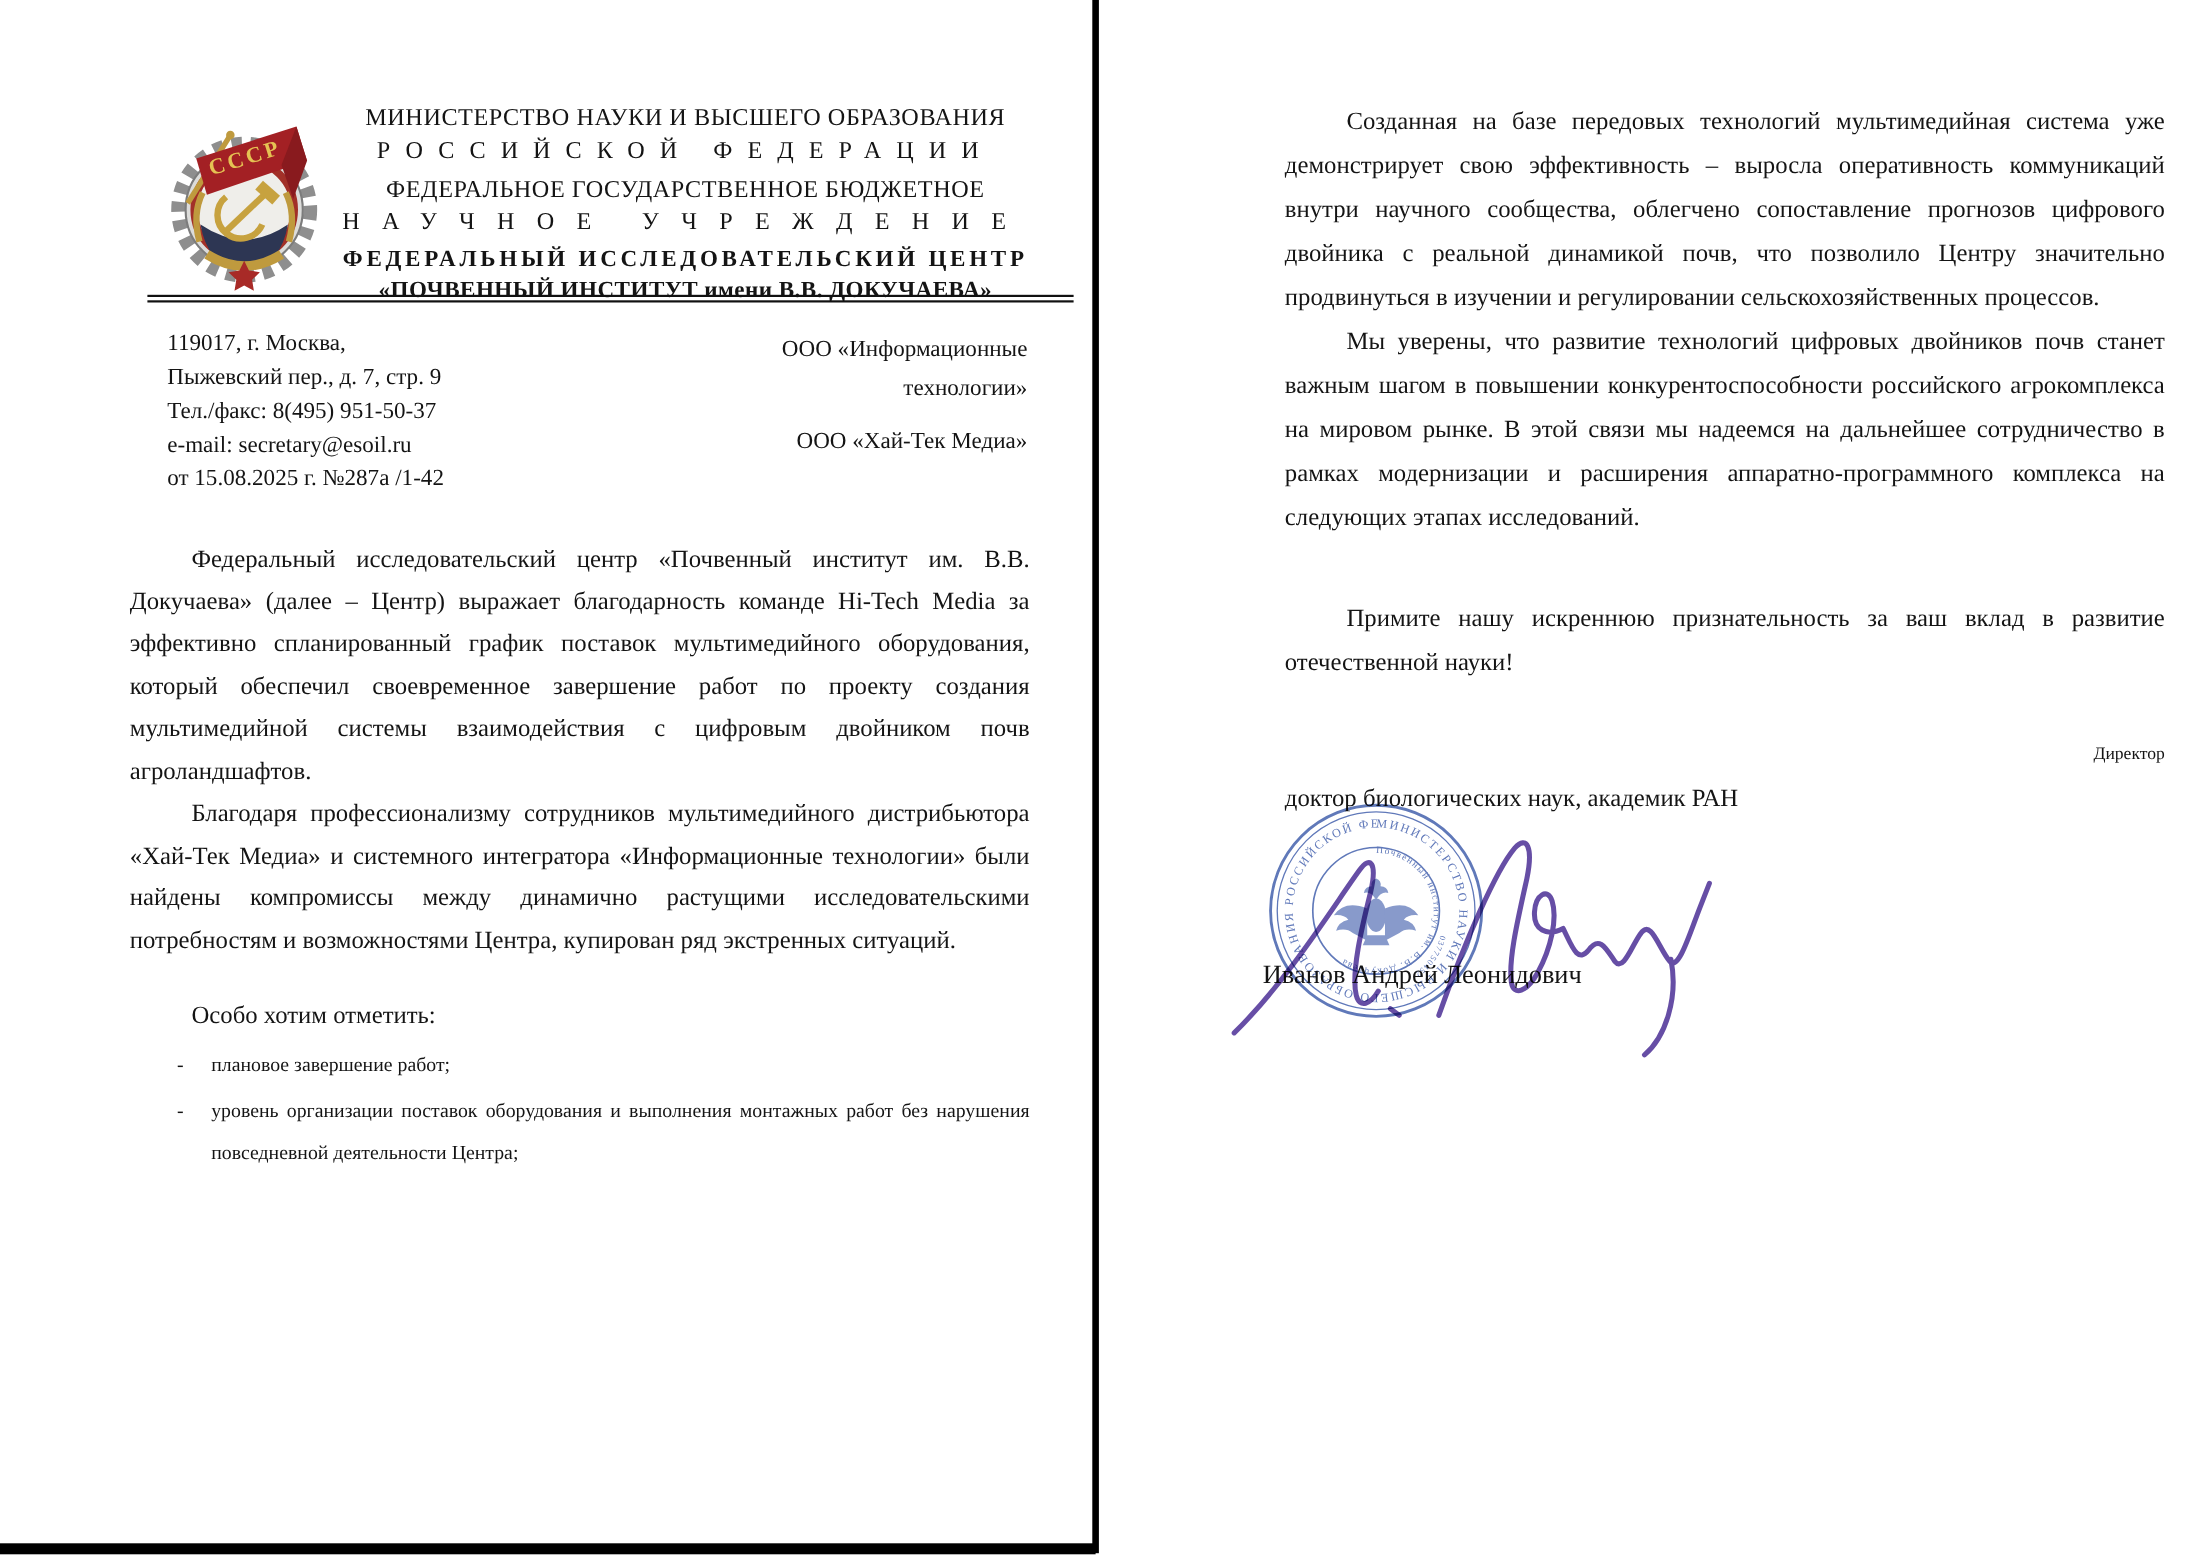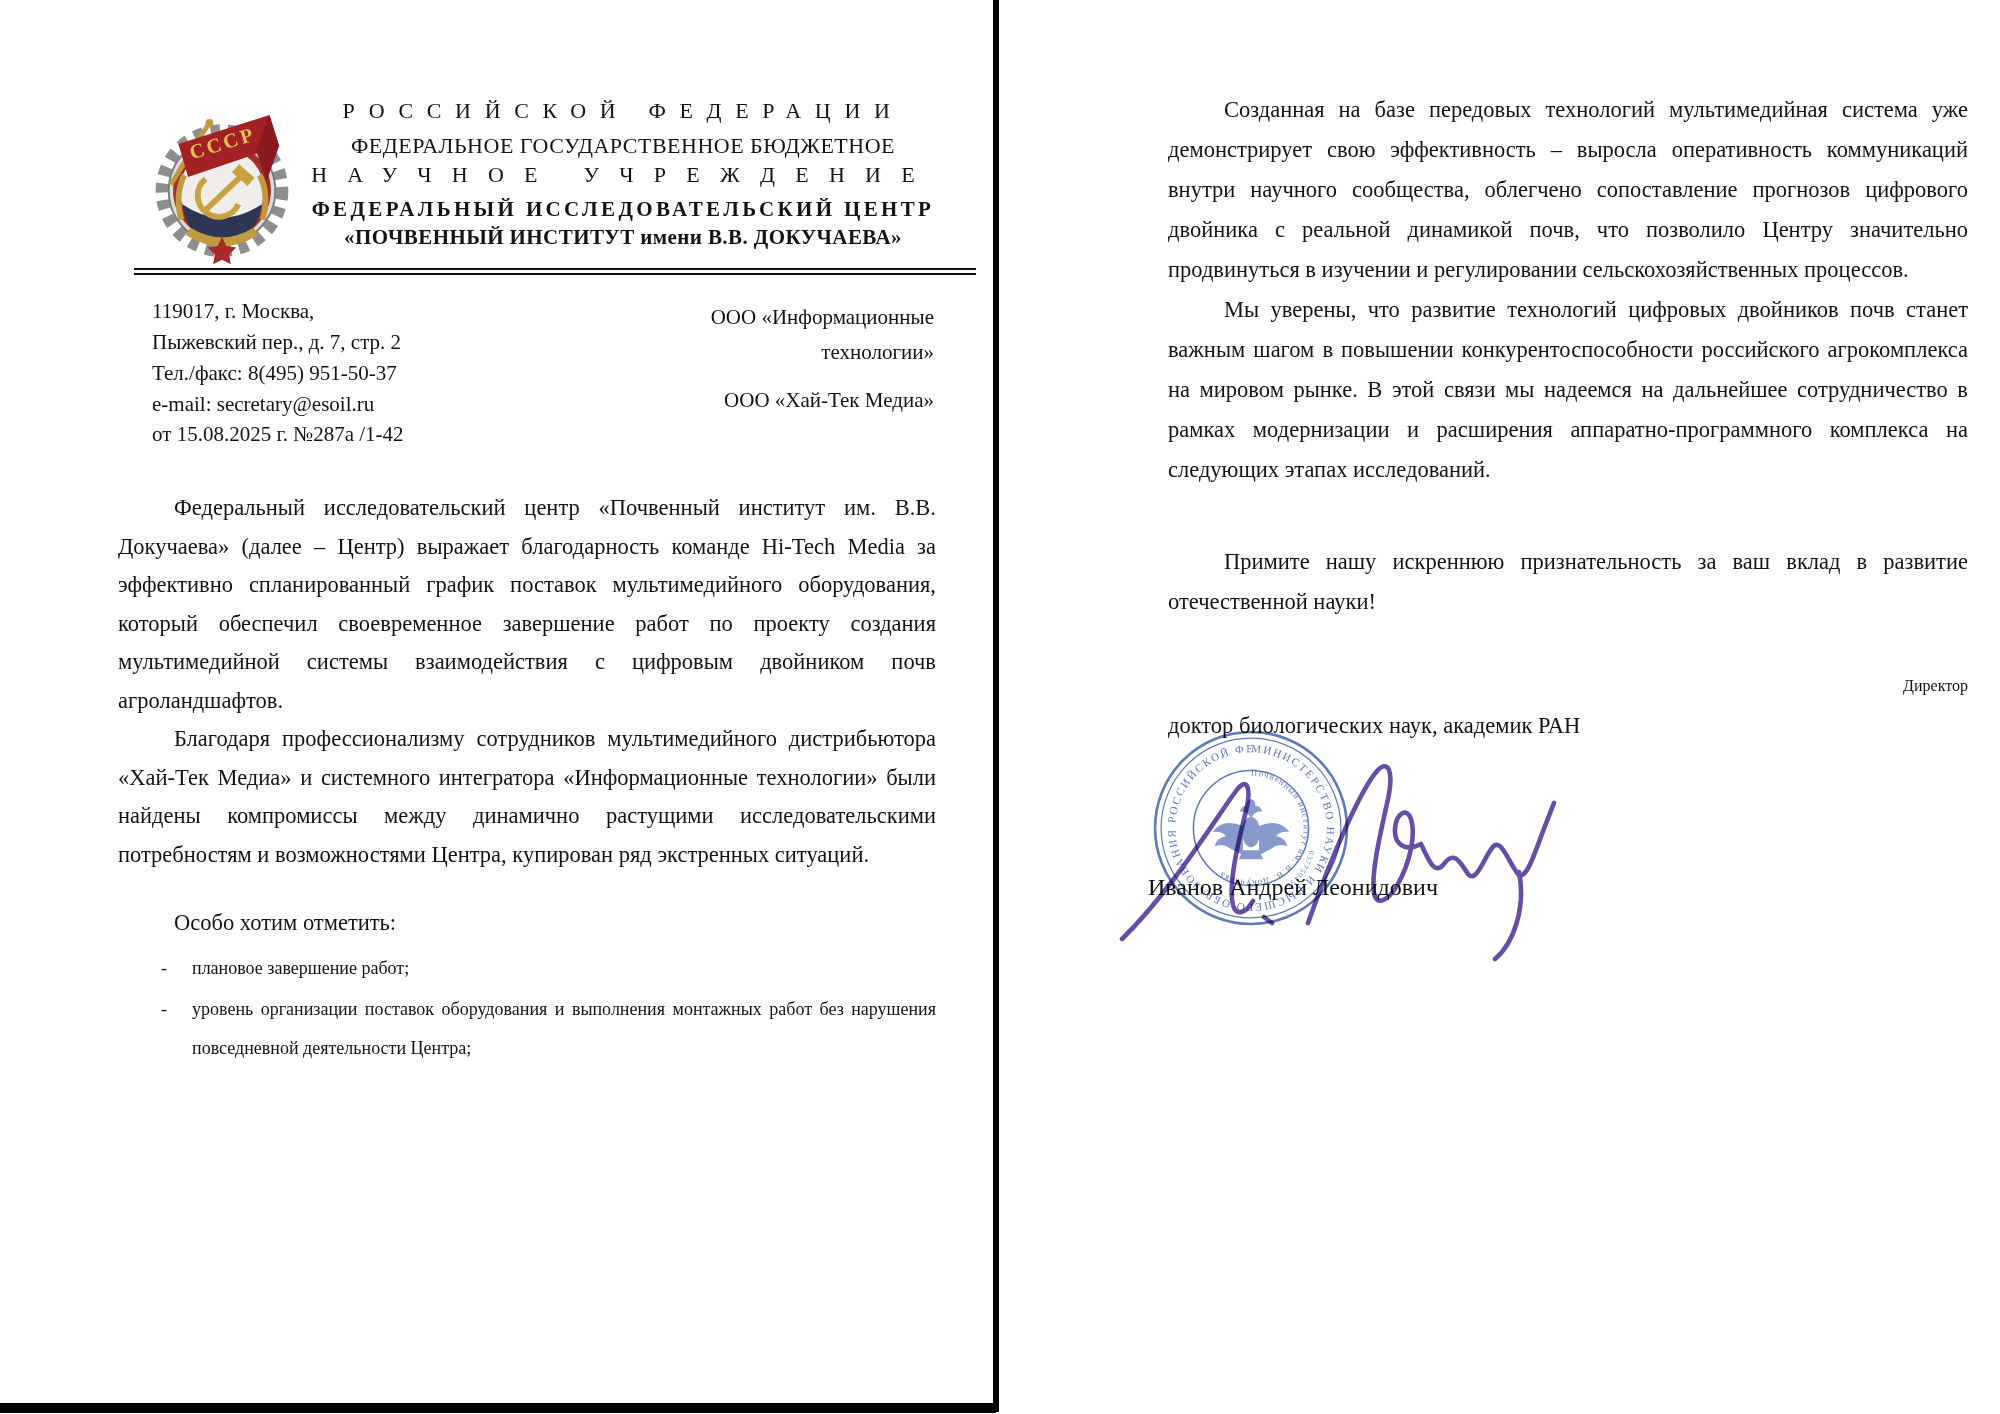--- a/index.html
+++ b/index.html
@@ -74,32 +74,33 @@
         <path d="M89,85 l16,14" stroke="#c7a23f" stroke-width="11"></path>
         <path d="M22,102 L62,38" stroke="#bf9a3e" stroke-width="5"></path>
         <circle cx="62" cy="38" r="4" fill="#bf9a3e"></circle>
         <path d="M30,60 L124,30 L134,62 L40,94 Z" fill="#a32024"></path>
         <path d="M124,30 L134,62 L121,98 L110,66 Z" fill="#891a1e"></path>
         <text x="44" y="76" transform="rotate(-17 44 76)" font-size="21" font-weight="bold" fill="#e5c253" letter-spacing="3">СССР</text>
         <path d="M75,156 l4.5,9.2 10.2,1.5 -7.3,7.2 1.7,10.2 -9.1,-4.8 -9.1,4.8 1.7,-10.2 -7.3,-7.2 10.2,-1.5 Z" fill="#a82a27"></path>
       </svg>
     </div>
     <div class="letterhead-text">
+      <div class="lh-line lh1">МИНИСТЕРСТВО НАУКИ И ВЫСШЕГО ОБРАЗОВАНИЯ</div>
       <div class="lh-line lh2">РОССИЙСКОЙ ФЕДЕРАЦИИ</div>
       <div class="lh-line lh3">ФЕДЕРАЛЬНОЕ ГОСУДАРСТВЕННОЕ БЮДЖЕТНОЕ</div>
       <div class="lh-line lh4">НАУЧНОЕ УЧРЕЖДЕНИЕ</div>
       <div class="lh-line lh5">ФЕДЕРАЛЬНЫЙ ИССЛЕДОВАТЕЛЬСКИЙ ЦЕНТР</div>
       <div class="lh-line lh6">«ПОЧВЕННЫЙ ИНСТИТУТ имени В.В. ДОКУЧАЕВА»</div>
     </div>
   </div>
   <div class="rule-double"></div>
 
   <div class="sender-block">
     <div>119017, г. Москва,</div>
-    <div>Пыжевский пер., д. 7, стр. 2</div>
+    <div>Пыжевский пер., д. 7, стр. 9</div>
     <div>Тел./факс: 8(495) 951-50-37</div>
     <div>e-mail: secretary@esoil.ru</div>
   </div>
 
   <div class="recipients">
     <div class="recipient">ООО «Информационные технологии»</div>
     <div class="recipient">ООО «Хай-Тек Медиа»</div>
   </div>
 
   <div class="reference">от 15.08.2025 г. №287а /1-42</div>

